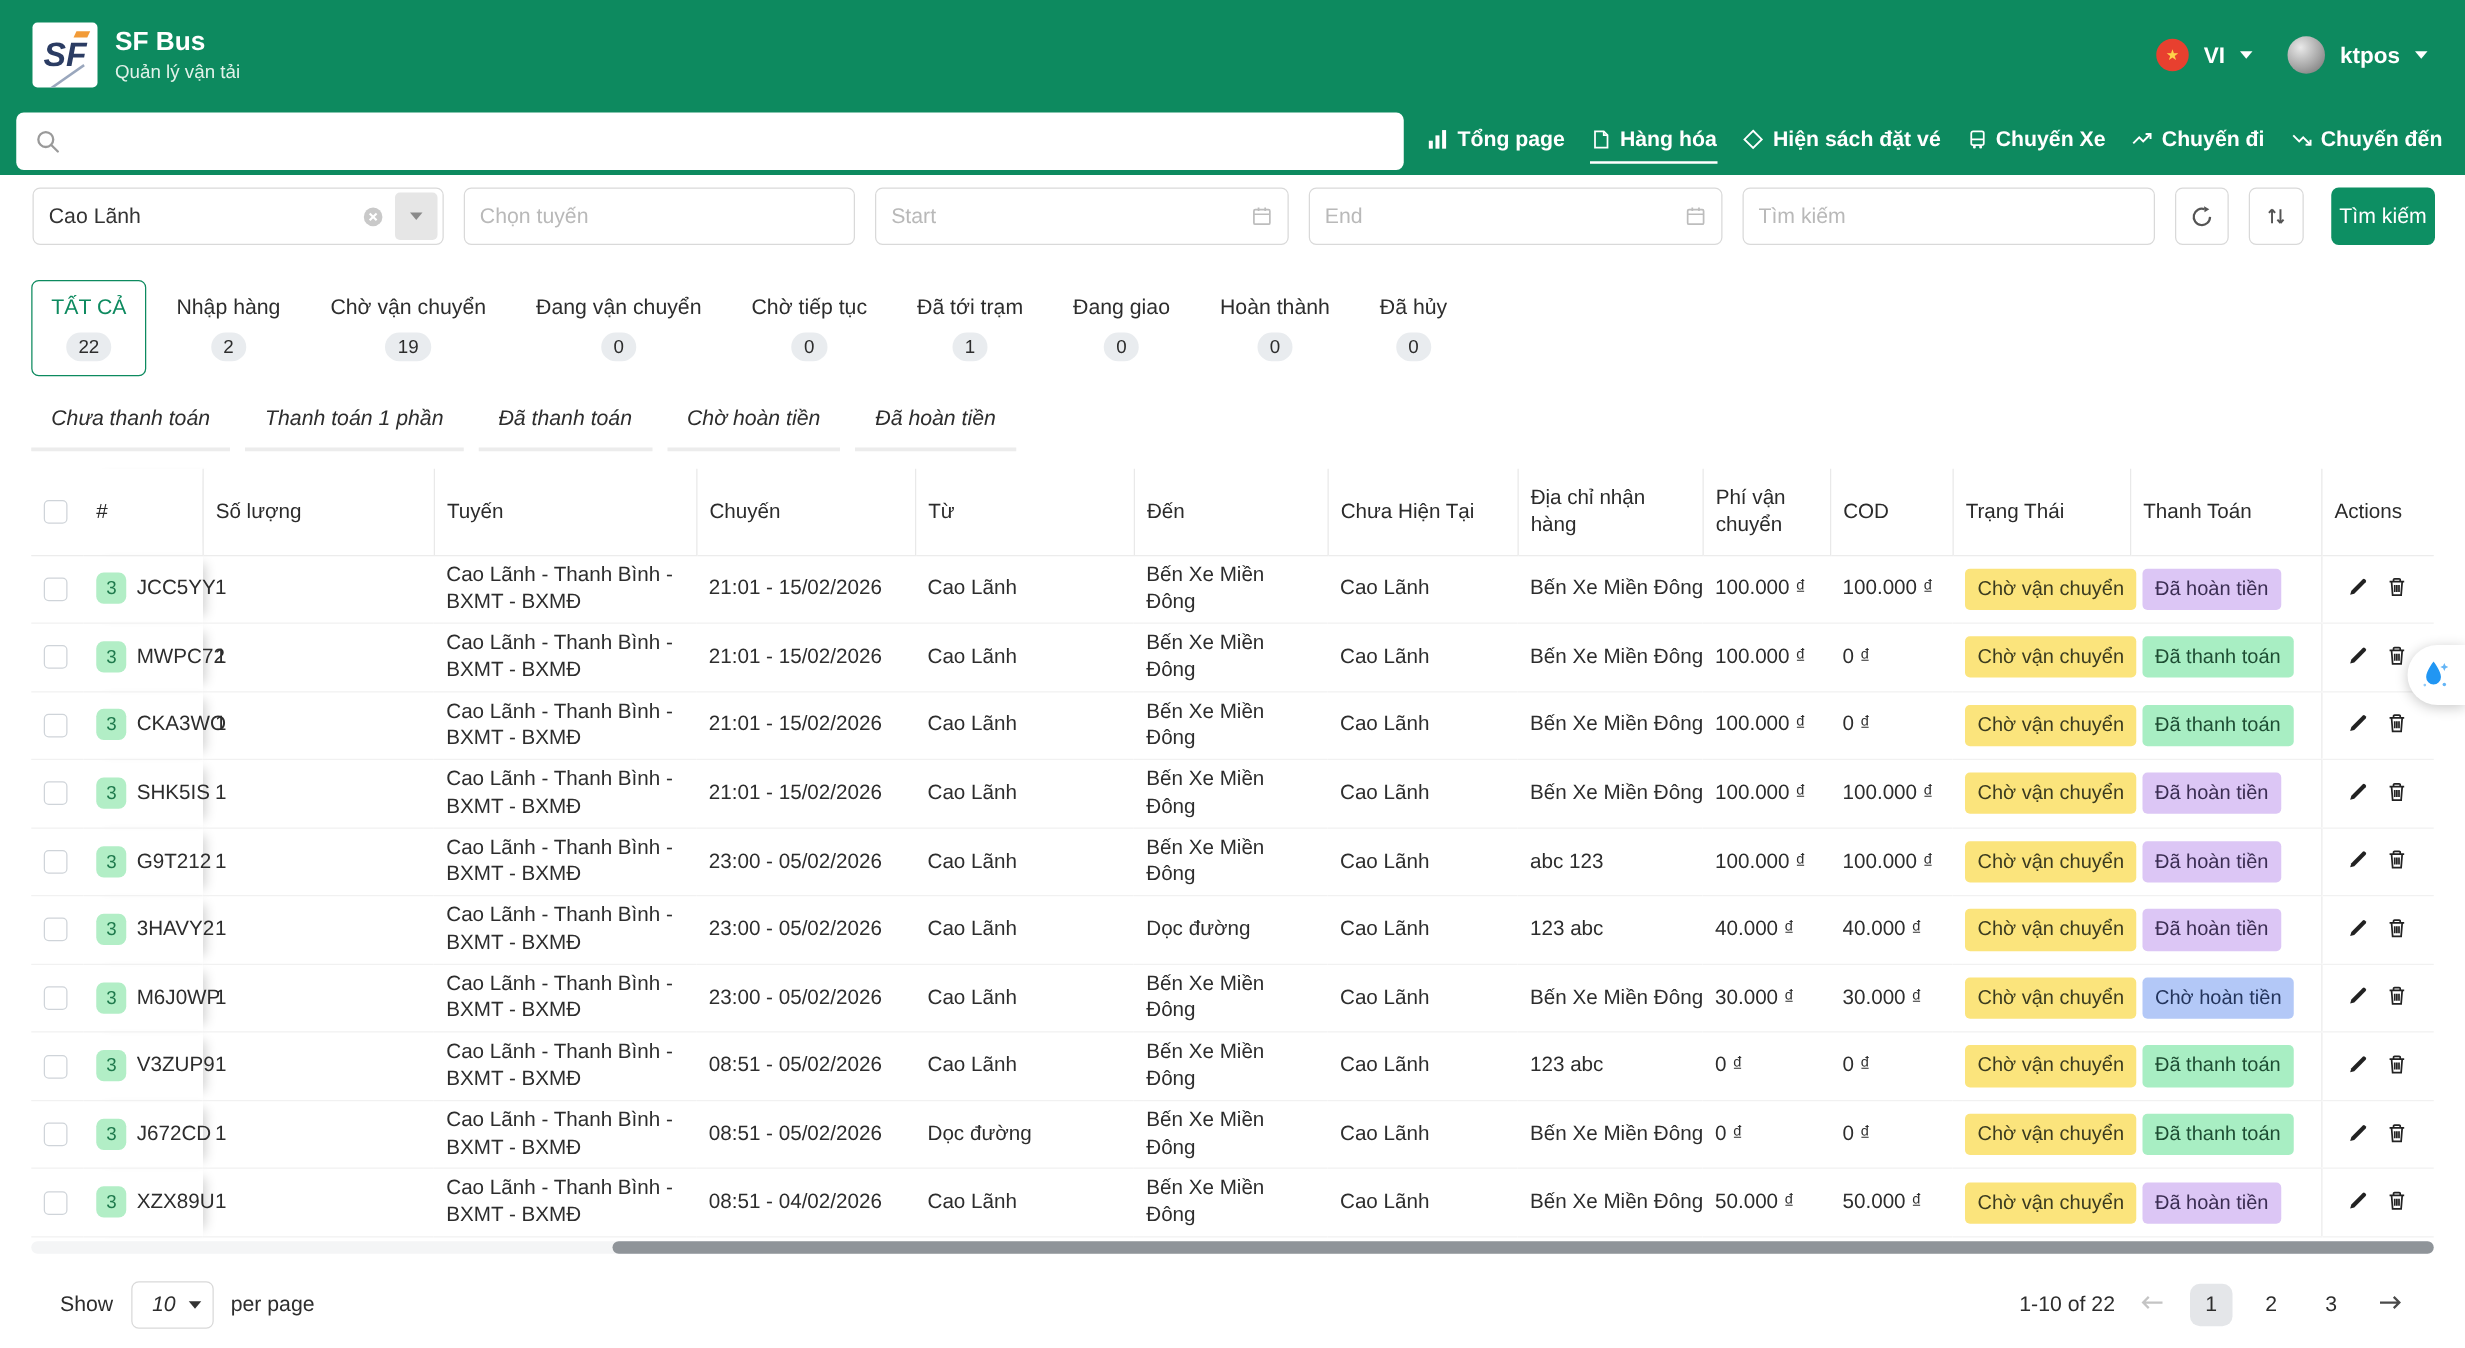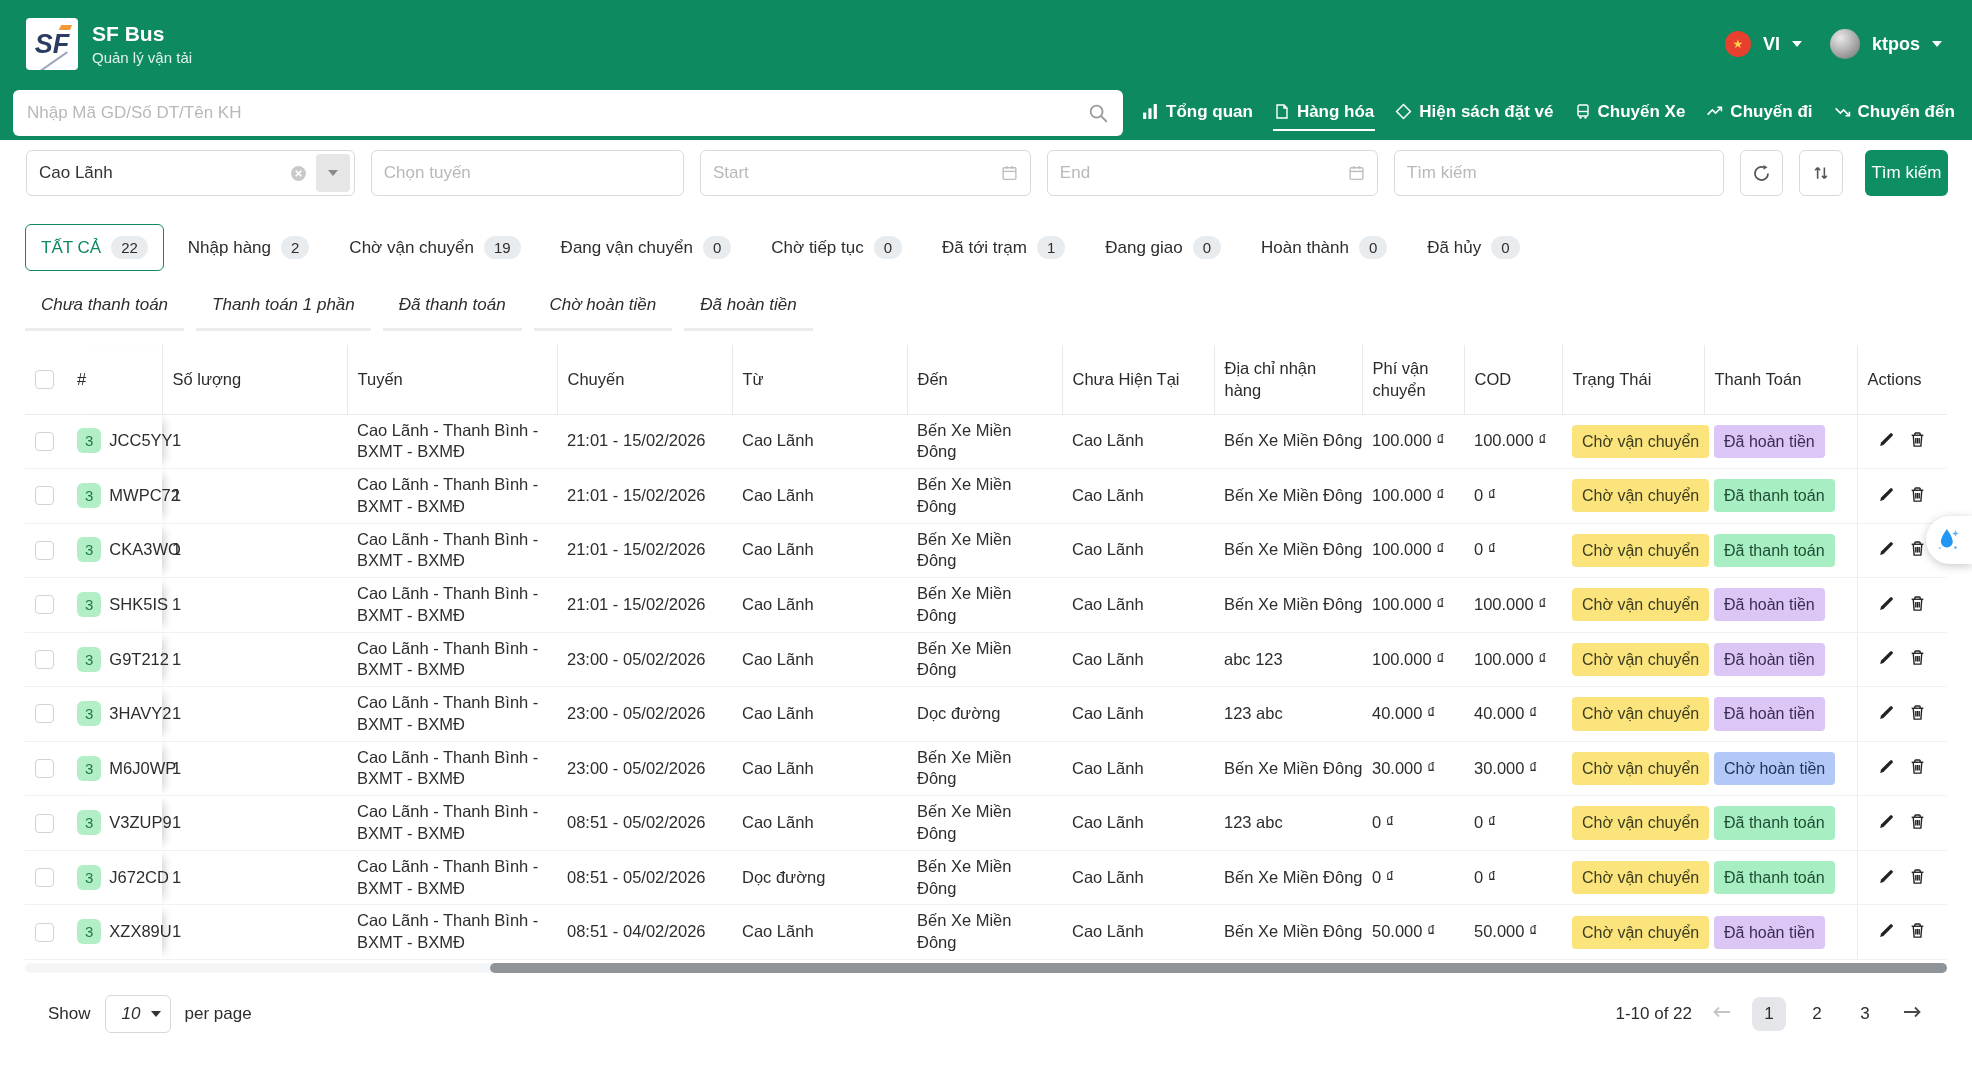--- a/index.html
+++ b/index.html
@@ -46,21 +46,21 @@
   .caret-g { width:0; height:0; border-left:5px solid transparent; border-right:5px solid transparent; border-top:6px solid #8a8a8a; display:inline-block; }
   .f-route { width:316px; }
   .f-date { width:334px; justify-content:flex-start; }
   .f-search { width:333px; }
   .iconbtn { width:44px; height:46px; border:1px solid #d9d9d9; border-radius:6px; background:#fff;
              display:flex; align-items:center; justify-content:center; cursor:pointer; }
   .submitbtn { width:84px; height:46px; margin-left:6px; background:#0d8f63; color:#fff; border:none; border-radius:6px;
                font-size:17px; font-family:inherit; cursor:pointer; }
   
   .stabs { display:flex; align-items:center; gap:8px; padding:16px 25px 0; }
-  .stab { display:flex; align-items:center; gap:10px; padding:11px 15px; font-size:17px; color:#2d2d2d; cursor:pointer; border:1px solid transparent; }
+  .stab { display:flex; align-items:center; gap:10px; padding:11px 15px; font-size:17px; color:#2d2d2d; cursor:pointer; border:1px solid transparent;flex-direction:column; }
   .stab.active { border:1px solid #0d8a5f; border-radius:6px; color:#0d8a5f; }
   .badge { background:#e9ecef; border-radius:12px; padding:3px 10px; font-size:15px; color:#2d2d2d; }
   
   .ptabs { display:flex; gap:12px; padding:14px 25px 0; }
   .ptab { padding:10px 16px 13px; font-size:17px; color:#2d2d2d; border-bottom:3px solid #ececec; cursor:pointer; white-space:nowrap;font-style:italic; }
   
   .table-wrap { margin:14px 25px 0; position:relative; }
   table { width:1922px; border-collapse:collapse; table-layout:fixed; font-size:16.5px; }
   thead th { font-weight:400; color:#2b2b2b; text-align:left; padding:12px 10px; background:#fff;
              border-bottom:1px solid #ececec; vertical-align:middle; line-height:1.35; }
@@ -112,34 +112,33 @@
       <span class="flag">★</span>
       <span>VI</span>
       <span class="caret-w"></span>
       <span class="avatar"></span>
       <span>ktpos</span>
       <span class="caret-w"></span>
     </div>
   </div>
   <div class="navrow">
     <div class="searchbox">
-      <input placeholder="Nhập Mã GD/Số DT/Tên KH" style="">
       <svg width="22" height="22" viewBox="0 0 24 24">
           <circle cx="10.5" cy="10.5" r="6.5" fill="none" stroke="#9a9a9a" stroke-width="2"></circle>
           <line x1="15.5" y1="15.5" x2="21" y2="21" stroke="#9a9a9a" stroke-width="2" stroke-linecap="round"></line>
         </svg>
     </div>
     <nav class="nav" id="main-nav">
         <div class="nav-item">
           <svg width="17" height="17" viewBox="0 0 16 16">
             <rect x="1" y="9" width="3" height="6" fill="#fff"></rect>
             <rect x="6" y="5" width="3" height="10" fill="#fff"></rect>
             <rect x="11" y="1" width="3" height="14" fill="#fff"></rect>
           </svg>
-          <span>Tổng quan</span>
+          <span>Tổng page</span>
         </div>
         <div class="nav-item active">
           <svg width="16" height="17" viewBox="0 0 16 16" fill="none" stroke="#fff" stroke-width="1.4">
             <path d="M3 1.5 h7 l3 3 V14.5 H3 Z"></path>
             <path d="M10 1.5 v3 h3"></path>
           </svg>
           <span>Hàng hóa</span>
         </div>
         <div class="nav-item">
           <svg width="17" height="17" viewBox="0 0 16 16" fill="none" stroke="#fff" stroke-width="1.4">

